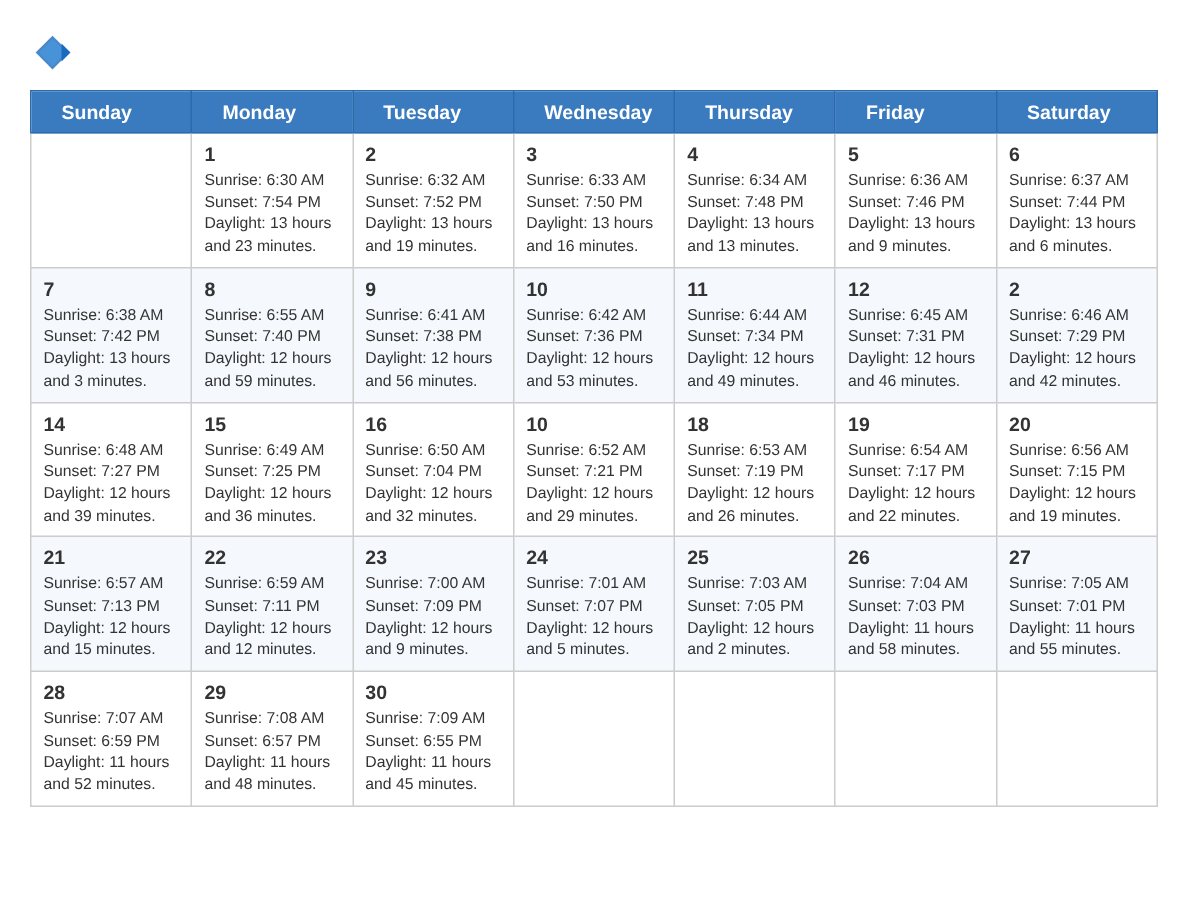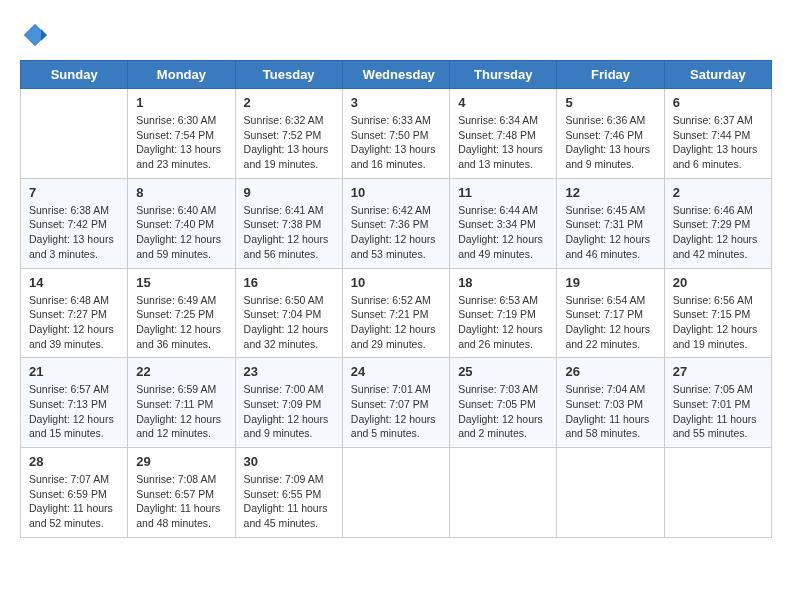--- a/index.html
+++ b/index.html
@@ -45,21 +45,21 @@
       color: #555;
     }
     table {
       width: 100%;
       border-collapse: collapse;
       table-layout: fixed;
     }
     th {
       background-color: #3a7abf;
       color: white;
-      text-align: center;
+      text-align: left;
       padding: 6px 20px;
       font-size: 13px;
       font-weight: bold;
       border: 1px solid #2a6aaf;
     }
     td {
       border: 1px solid #ccc;
       padding: 6px 8px;
       vertical-align: top;
       font-size: 11px;
@@ -169,21 +169,21 @@
       <tr>
         <td>
           <span class="day-num">7</span>
           <div class="cell-content">Sunrise: 6:38 AM
 Sunset: 7:42 PM
 Daylight: 13 hours
 and 3 minutes.</div>
         </td>
         <td>
           <span class="day-num">8</span>
-          <div class="cell-content">Sunrise: 6:40 AM
+          <div class="cell-content">Sunrise: 6:55 AM
 Sunset: 7:40 PM
 Daylight: 12 hours
 and 59 minutes.</div>
         </td>
         <td>
           <span class="day-num">9</span>
           <div class="cell-content">Sunrise: 6:41 AM
 Sunset: 7:38 PM
 Daylight: 12 hours
 and 56 minutes.</div>
@@ -191,21 +191,21 @@
         <td>
           <span class="day-num">10</span>
           <div class="cell-content">Sunrise: 6:42 AM
 Sunset: 7:36 PM
 Daylight: 12 hours
 and 53 minutes.</div>
         </td>
         <td>
           <span class="day-num">11</span>
           <div class="cell-content">Sunrise: 6:44 AM
-Sunset: 3:34 PM
+Sunset: 7:34 PM
 Daylight: 12 hours
 and 49 minutes.</div>
         </td>
         <td>
           <span class="day-num">12</span>
           <div class="cell-content">Sunrise: 6:45 AM
 Sunset: 7:31 PM
 Daylight: 12 hours
 and 46 minutes.</div>
         </td>

